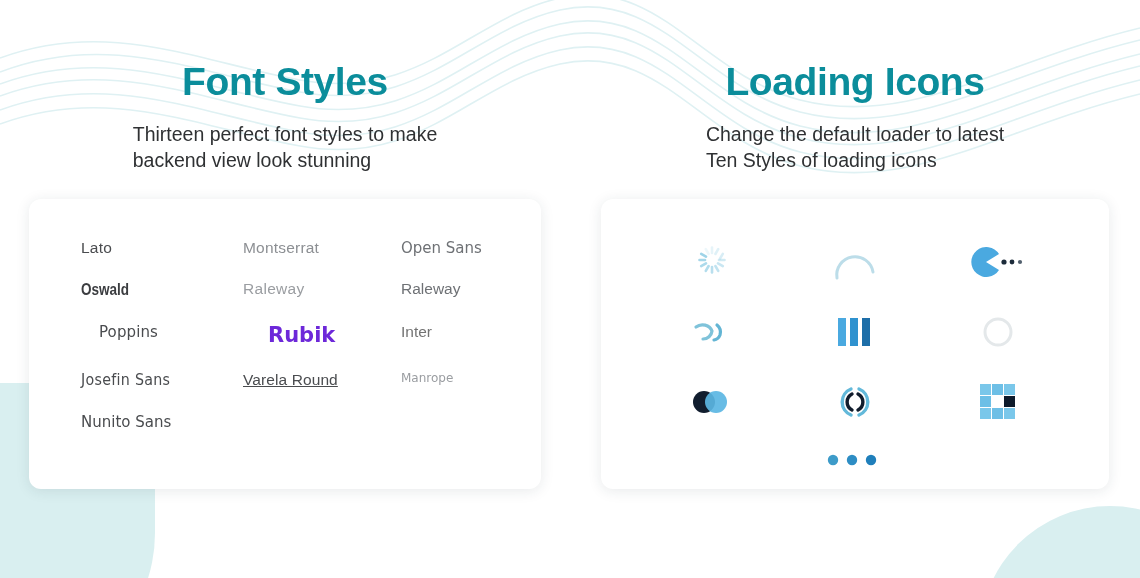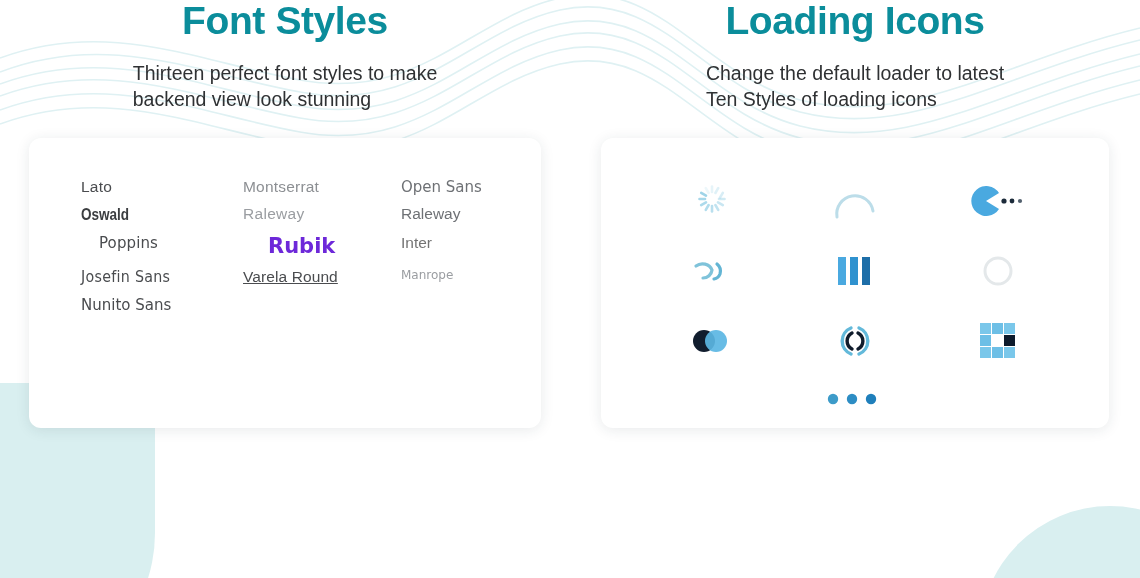--- a/index.html
+++ b/index.html
@@ -62,20 +62,21 @@
     flex-direction: column;
     align-items: center;
   }
 
   .panel-title {
     color: #0b8d9b;
     font-size: 39px;
     font-weight: bold;
     letter-spacing: -0.4px;
     margin: 0;
+    padding-top: 61px;
     line-height: 1.1;
     text-align: center;
   }
   .panel-sub {
     color: #2f3133;
     font-size: 19.5px;
     line-height: 1.35;
     margin: 0;
     padding-top: 17px;
     max-width: 430px;
@@ -98,21 +99,21 @@
   .card-loaders {
     width: 508px;
     height: 290px;
     padding: 28px 40px 0 40px;
   }
 
   
   .font-grid {
     display: grid;
     grid-template-columns: 162px 158px auto;
-    row-gap: 9px;
+    row-gap: 23px;
   }
   .font-item {
     font-size: 15.5px;
     color: #4a4c4f;
     line-height: 1.2;
     white-space: nowrap;
   }
   .f-lato        { font-family: "Liberation Sans", sans-serif; letter-spacing: 0.2px; }
   .f-oswald      { font-family: "Liberation Sans Narrow", "Liberation Sans", sans-serif;
                    font-weight: bold; transform: scaleX(0.82); transform-origin: left center; font-size: 16.5px; color:#3b3d40;}

